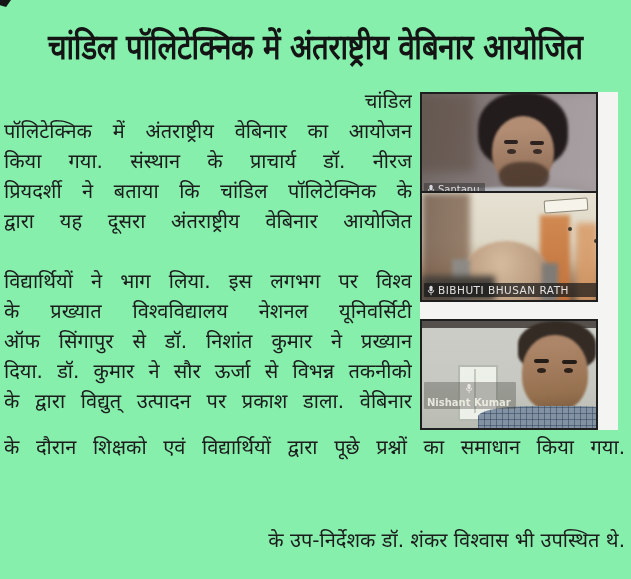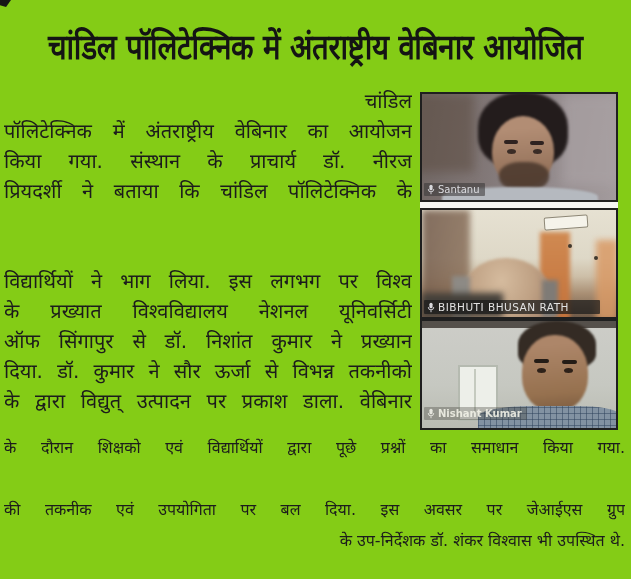--- a/index.html
+++ b/index.html
@@ -1,38 +1,38 @@
 <!DOCTYPE html>
 <html><head>
 <meta charset="utf-8">
 <style>
   html,body{margin:0;padding:0;}
   body{background:#ffffff;}
   .page{
-    position:relative; width:631px; height:579px; background:#84cc16;
+    position:relative; width:631px; height:579px; background:#86efac;
     overflow:hidden; font-family:"DejaVu Sans","Liberation Sans",sans-serif;
     color:#1c1c1c;
   }
   .corner-mark{position:absolute;left:0;top:0;width:11px;height:7px;background:#161616;
     clip-path:polygon(0 0,100% 0,55% 100%,0 75%);}
   .headline-wrap{position:absolute;left:0;top:12px;width:631px;height:66px;
     display:flex;justify-content:center;align-items:center;}
   .headline{font-size:35px;font-weight:bold;color:#141414;white-space:nowrap;
     display:inline-block;transform:scaleX(0.84);letter-spacing:-0.5px;}
   .col-line{position:absolute;left:4px;width:408px;height:30px;line-height:30px;
     font-size:20px;overflow:hidden;}
   .jline{text-align:justify;text-align-last:justify;}
   .dateline{display:flex;justify-content:space-between;padding-left:14px;width:394px;}
   .dateline .bold{font-weight:bold;margin-top:36px;}
   .full-line{position:absolute;left:4px;width:621px;height:31px;line-height:31px;
-    font-size:16px;overflow:hidden;}
+    font-size:20px;overflow:hidden;}
   .plain-last{text-align:right;}
   
   .photo{position:absolute;left:420px;top:92px;width:198px;height:338px;background:#f4f4f2;}
-  .frame{position:absolute;left:0;width:198px;border:2px solid #1f1f1f;
+  .frame{position:absolute;left:0;width:178px;border:2px solid #1f1f1f;
     box-sizing:border-box;overflow:hidden;padding-left:48px;}
   .frame .abs{position:absolute;}
   
   .f1{top:0;height:110px;}
   .f1-bg{inset:0;background:linear-gradient(100deg,#6f6562 0%,#7e7473 30%,#8f8688 60%,#a39b9d 100%);}
   .f1-shelf{left:-6px;top:0;width:58px;height:78px;background:#5e4e43;filter:blur(5px);opacity:.55;}
   .f1-glow{right:-4px;top:0;width:58px;height:92px;background:#aaa2a4;filter:blur(6px);opacity:.7;}
   .f1-hair{left:56px;top:-2px;width:90px;height:76px;background:#231c1c;
     border-radius:46% 46% 40% 40%;filter:blur(1.5px);}
   .f1-face{left:70px;top:22px;width:62px;height:70px;
@@ -40,21 +40,21 @@
     border-radius:50% 50% 46% 46%;filter:blur(1px);}
   .f1-brow{left:82px;top:46px;width:14px;height:4px;background:#2e2220;border-radius:2px;
     box-shadow:26px 1px 0 #2e2220;filter:blur(.6px);}
   .f1-eye{left:85px;top:55px;width:9px;height:5px;background:#3a2c26;border-radius:50%;
     box-shadow:26px 0 0 #3a2c26;filter:blur(.6px);}
   .f1-beard{left:77px;top:68px;width:50px;height:30px;background:#4e3b2f;
     border-radius:42% 42% 50% 50%;filter:blur(1.6px);opacity:.9;}
   .f1-shirt{left:20px;top:93px;width:156px;height:22px;background:#b5b9bf;
     border-radius:45% 45% 0 0;filter:blur(1.2px);}
   
-  .f2{top:116px;height:111px;}
+  .f2{top:99px;height:111px;}
   .f2-bg{inset:0;background:linear-gradient(180deg,#e6e1d2 0%,#ded8c7 45%,#cdbfa8 62%,#a98f74 78%,#6e5a48 100%);}
   .f2-wall{left:0;top:0;width:48px;height:100%;
     background:linear-gradient(100deg,#6a5142,#8a6f58);filter:blur(3px);opacity:.8;}
   .f2-curtain{left:118px;top:22px;width:30px;height:89px;
     background:linear-gradient(180deg,#d08a52,#c3713a);filter:blur(2px);}
   .f2-curtain2{right:-2px;top:30px;width:22px;height:81px;background:#d99a66;filter:blur(3px);opacity:.85;}
   .f2-light{left:122px;top:6px;width:42px;height:11px;background:#f5f3ea;
     border:1px solid #8d8776;border-radius:2px;transform:rotate(-4deg);}
   .f2-dot1{left:146px;top:34px;width:4px;height:4px;background:#40382e;border-radius:50%;}
   .f2-dot2{left:172px;top:46px;width:4px;height:4px;background:#40382e;border-radius:50%;}
@@ -84,49 +84,49 @@
       repeating-linear-gradient(0deg,rgba(45,65,90,.5) 0 1.5px,transparent 1.5px 6px);
     border-radius:40% 30% 0 0;filter:blur(.5px);}
   
   .tag{position:absolute;display:flex;align-items:center;gap:3px;font-size:10px;
     color:#dcdce0;background:rgba(55,52,52,.55);padding:1px 5px 1px 3px;border-radius:1px;
     white-space:nowrap;overflow:hidden;}
   .tag svg{flex:0 0 auto;}
   .tag-f1{left:2px;bottom:4px;max-width:110px;}
   .tag-f2{left:2px;bottom:3px;width:168px;background:rgba(25,25,25,.72);
     color:#e2e2e2;letter-spacing:.5px;font-size:10.5px;}
-  .tag-f3{left:2px;bottom:8px;background:rgba(70,70,60,.35);
-    color:rgba(242,242,232,.88);font-weight:bold;max-width:150px;}
+  .tag-f3{left:2px;bottom:19px;background:rgba(70,70,60,.35);
+    color:rgba(242,242,232,.88);font-weight:bold;max-width:150px;flex-direction:column;}
 </style>
 </head>
 <body>
 
 <div class="page">
 
   <div class="corner-mark"></div>
 
   <div class="headline-wrap">
     <span class="headline">चांडिल पॉलिटेक्निक में अंतराष्ट्रीय वेबिनार आयोजित</span>
   </div>
 
   <div class="col-line dateline" style="top:86px">
     <span class="bold">चांडिल संवाददाता, 24 मई:</span>
     <span>चांडिल</span>
   </div>
   <div class="col-line jline" style="top:146px">किया गया. संस्थान के प्राचार्य डॉ. नीरज</div>
   <div class="col-line jline" style="top:116px">पॉलिटेक्निक में अंतराष्ट्रीय वेबिनार का आयोजन</div>
   <div class="col-line jline" style="top:176px">प्रियदर्शी ने बताया कि चांडिल पॉलिटेक्निक के</div>
+  <div class="col-line jline" style="top:206px">द्वारा यह दूसरा अंतराष्ट्रीय वेबिनार आयोजित</div>
   <div class="col-line jline" style="top:266px">विद्यार्थियों ने भाग लिया. इस लगभग पर विश्व</div>
   <div class="col-line jline" style="top:296px">के प्रख्यात विश्वविद्यालय नेशनल यूनिवर्सिटी</div>
   <div class="col-line jline" style="top:326px">ऑफ सिंगापुर से डॉ. निशांत कुमार ने प्रख्यान</div>
   <div class="col-line jline" style="top:386px">के द्वारा विद्युत् उत्पादन पर प्रकाश डाला. वेबिनार</div>
   <div class="col-line jline" style="top:356px">दिया. डॉ. कुमार ने सौर ऊर्जा से विभन्न तकनीको</div>
 
   <div class="full-line jline" style="top:432px">के दौरान शिक्षको एवं विद्यार्थियों द्वारा पूछे प्रश्नों का समाधान किया गया.</div>
-  <div class="full-line jline" style="top:494px">की तकनीक एवं उपयोगिता पर बल दिया. इस अवसर पर जेआईएस ग्रुप</div>
   <div class="full-line plain-last" style="top:525px">के उप-निर्देशक डॉ. शंकर विश्वास भी उपस्थित थे.</div>
 
   <div class="photo">
 
     <div class="frame f1">
       <div class="abs f1-bg"></div>
       <div class="abs f1-shelf"></div>
       <div class="abs f1-glow"></div>
       <div class="abs f1-hair"></div>
       <div class="abs f1-face"></div>

